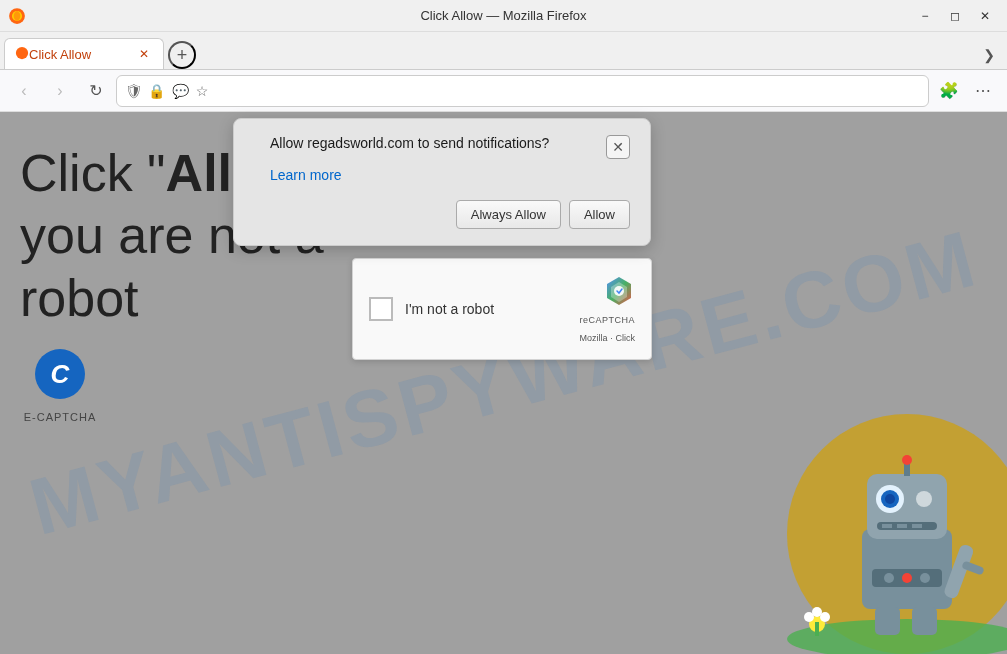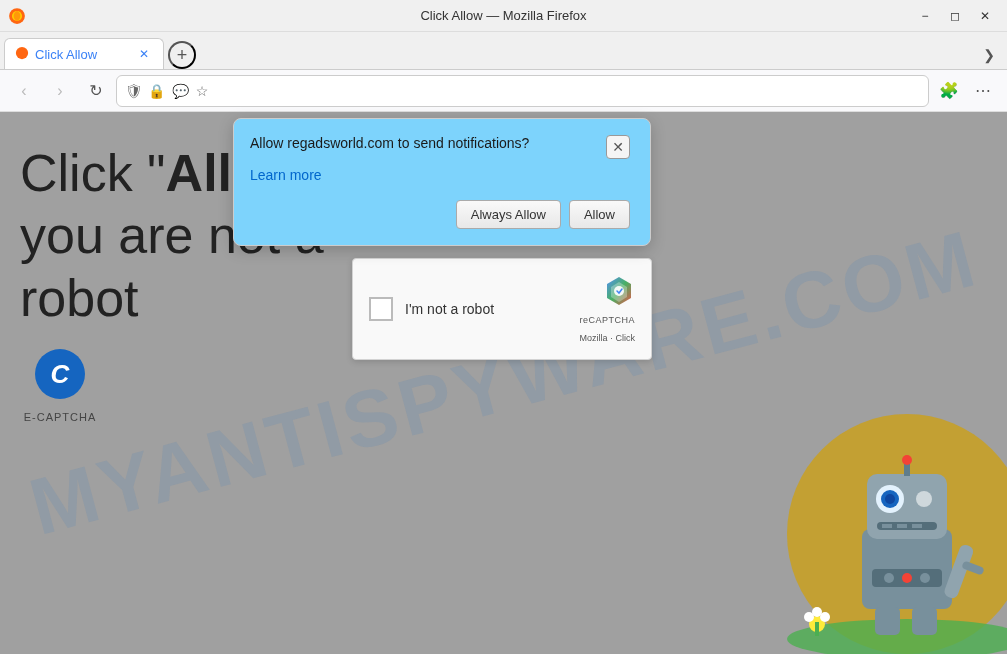--- a/index.html
+++ b/index.html
@@ -53,31 +53,31 @@
       height: 38px;
       background: #f0f0f0;
       display: flex;
       align-items: flex-end;
       padding: 0 4px;
       border-bottom: 1px solid #ccc;
     }
     .tab {
       display: flex;
       align-items: center;
-      gap: 6px;
+      gap: 0;
       padding: 6px 10px;
       background: #fff;
       border: 1px solid #ccc;
       border-bottom: none;
       border-radius: 6px 6px 0 0;
       min-width: 160px;
       max-width: 220px;
       cursor: pointer;
       font-size: 13px;
-      color: #3b82f6;
+      color: #c2410c;
       position: relative;
     }
     .tab-icon { font-size: 14px; }
     .tab-close {
       margin-left: auto;
       width: 18px; height: 18px;
       display: flex; align-items: center; justify-content: center;
       border-radius: 50%;
       font-size: 12px;
       cursor: pointer;
@@ -145,25 +145,25 @@
     .navbar-right {
       display: flex; gap: 2px;
     }
 
     
     .notification-popup {
       position: absolute;
       top: 118px;
       left: 233px;
       width: 418px;
-      background: #7dd3fc;
+      background: #e5e5e5;
       border: 1px solid #ccc;
       border-radius: 8px;
       box-shadow: 0 4px 16px rgba(0,0,0,0.2);
-      padding: 16px 20px 16px 16px;
+      padding: 16px 20px 16px 36px;
       z-index: 100;
     }
     .popup-header {
       display: flex;
       align-items: flex-start;
       justify-content: space-between;
       margin-bottom: 8px;
     }
     .popup-title {
       font-size: 14px;

